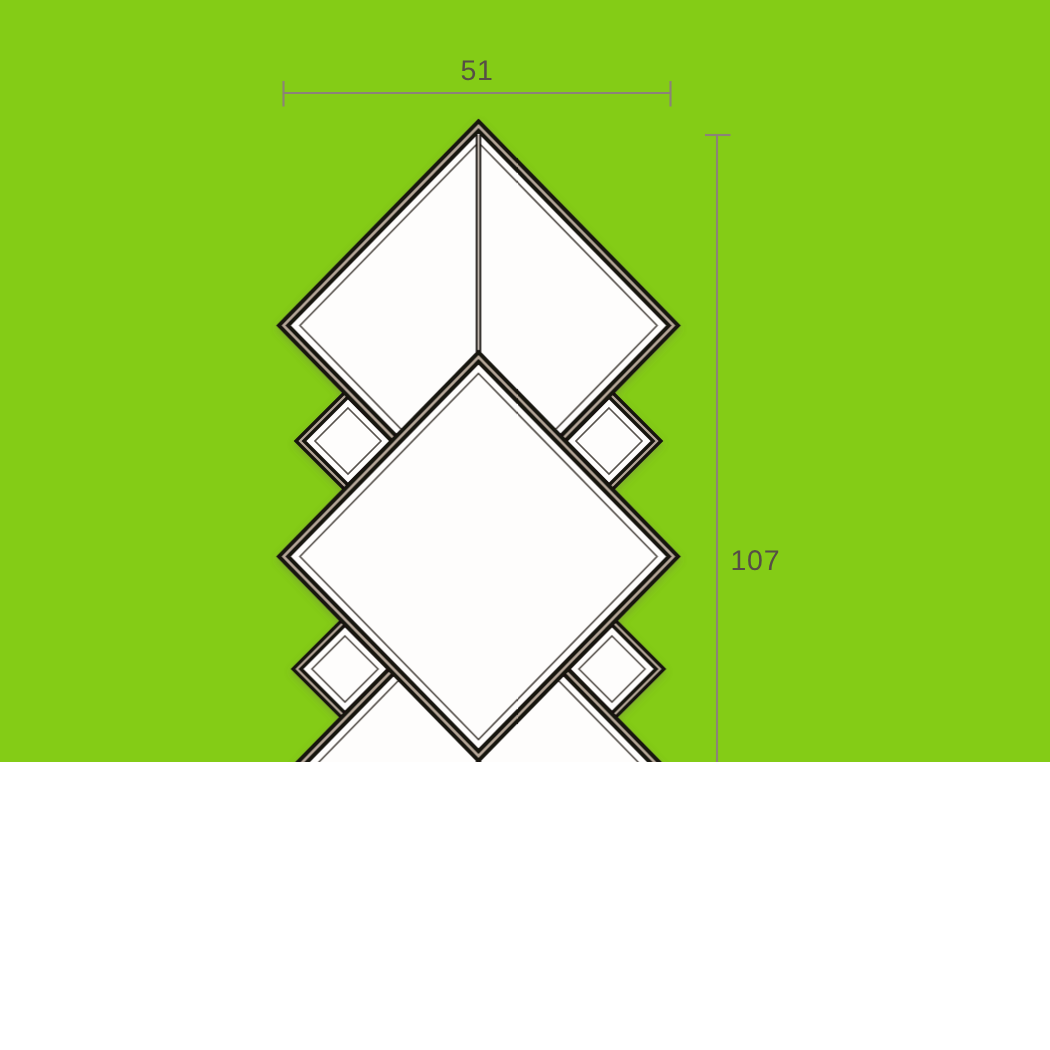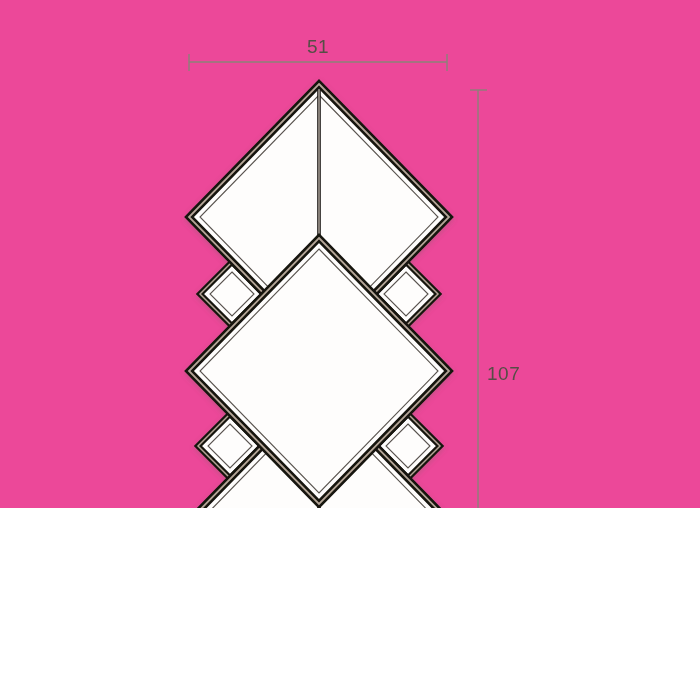--- a/index.html
+++ b/index.html
@@ -5,21 +5,21 @@
   html, body {
     margin: 0;
     padding: 0;
     background: #ffffff;
     font-family: "Liberation Sans", sans-serif;
   }
   .canvas {
     position: relative;
     width: 700px;
     height: 508px;
-    background: #ec4899;
+    background: #84cc16;
     overflow: hidden;
   }
   svg { display: block; }
   .dim-line {
     stroke: #8c8279;
     stroke-width: 1.4;
     fill: none;
   }
   .dim-text {
     font-family: "Liberation Sans", sans-serif;

